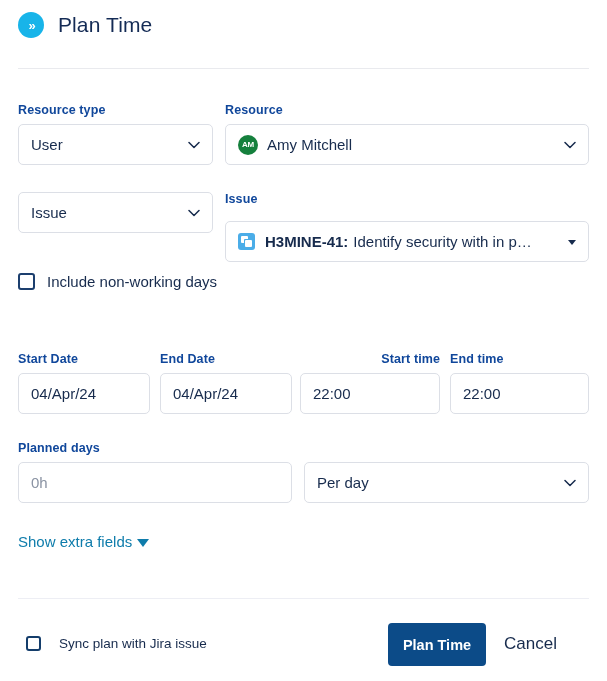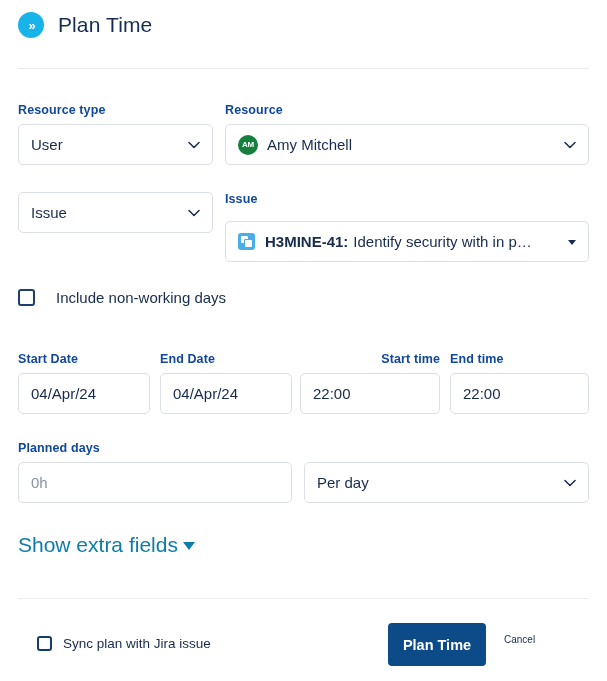--- a/index.html
+++ b/index.html
@@ -88,39 +88,39 @@
     background: #fff; flex: 0 0 auto;
   }
   .checkbox.sm { width: 15px; height: 15px; border-width: 2px; border-color:#143d6b; }
   .checkrow .cb-label { font-size: 15px; color: #172b4d; margin-left: 12px; white-space: nowrap; }
   .checkrow .cb-label.sm { font-size: 13.5px; margin-left: 11px; }
 
   
   .extra-link {
     position: absolute; left: 18px; top: 533px;
     display: flex; align-items: center; gap: 5px;
-    color: #0e7cab; font-size: 21px; cursor: pointer;
+    color: #0e7cab; font-size: 15px; cursor: pointer;
   }
   .tri-down {
     width: 0; height: 0; border-left: 6px solid transparent;
     border-right: 6px solid transparent; border-top: 8px solid #0e7cab;
     margin-top: 2px;
   }
 
   
   .btn-primary {
     position: absolute; left: 388px; top: 623px; width: 98px; height: 43px;
     background: #0c4b88; border: none; border-radius: 4px; color: #ffffff;
     font-family: "Liberation Sans", sans-serif;
     font-size: 14.5px; font-weight: 700; cursor: pointer;
     display: flex; align-items: center; justify-content: center;
   }
   .btn-cancel {
     position: absolute; left: 504px; top: 634px;
-    font-size: 10px; color: #172b4d; cursor: pointer; background: none;
+    font-size: 17px; color: #172b4d; cursor: pointer; background: none;
     border: none; font-family: "Liberation Sans", sans-serif; padding: 0;
   }
 </style>
 </head>
 <body>
 
 <div class="page">
 
   <div class="header">
     <div class="header-icon">
@@ -170,21 +170,21 @@
   <div class="field" style="left:225px; top:192px; width:364px;">
     <div class="label">Issue</div>
     <div class="control" style="padding-right:26px;margin-top:15px;">
       <span class="issue-icon"></span>
       <span class="issue-key">H3MINE-41:</span>
       <span class="issue-summary">Identify security with in p…</span>
       <span class="caret-small"></span>
     </div>
   </div>
 
-  <div class="checkrow" style="left:18px; top:289px;gap:9px;">
+  <div class="checkrow" style="left:18px; top:273px;">
     <span class="checkbox"></span>
     <span class="cb-label">Include non-working days</span>
   </div>
 
   <div class="field" style="left:18px; top:352px; width:132px;">
     <div class="label">Start Date</div>
     <div class="control">
       <span class="value">04/Apr/24</span>
     </div>
   </div>
@@ -229,21 +229,21 @@
     </div>
   </div>
 
   <div class="extra-link">
     <span>Show extra fields</span>
     <span class="tri-down"></span>
   </div>
 
   <div class="divider bottom"></div>
 
-  <div class="checkrow" style="left:37px; top:636px;">
+  <div class="checkrow" style="left:26px; top:636px;gap:7px;">
     <span class="checkbox sm"></span>
     <span class="cb-label sm">Sync plan with Jira issue</span>
   </div>
 
   <button class="btn-primary">Plan Time</button>
   <button class="btn-cancel">Cancel</button>
 
 </div>
 
 </body></html>

